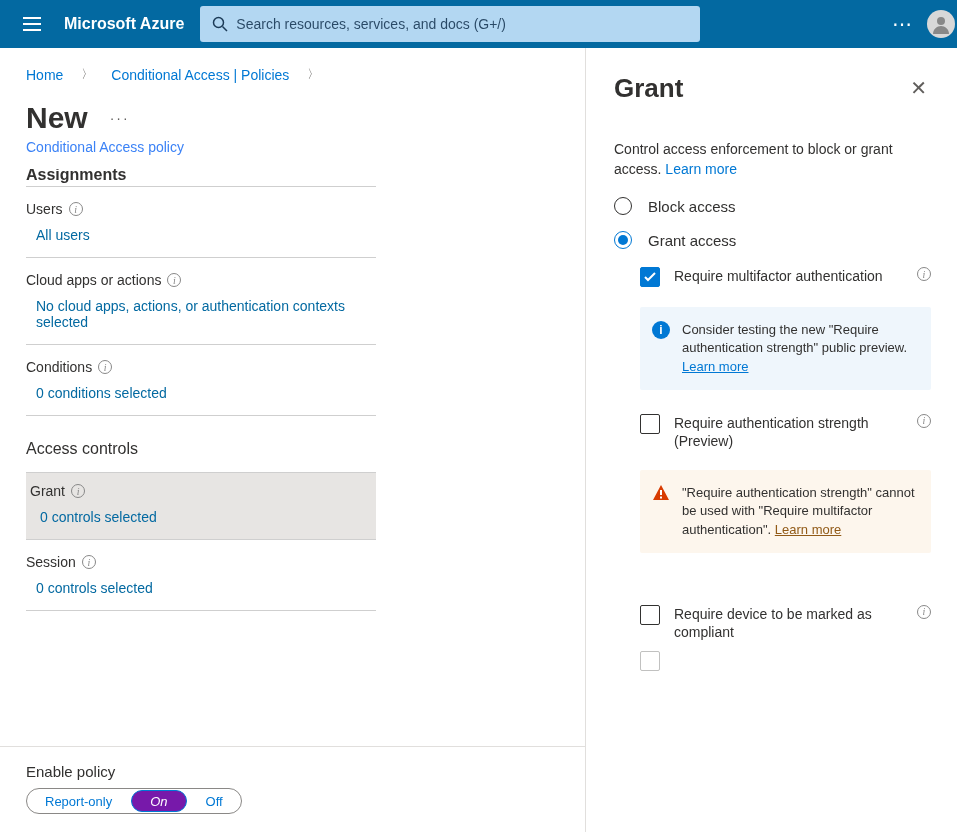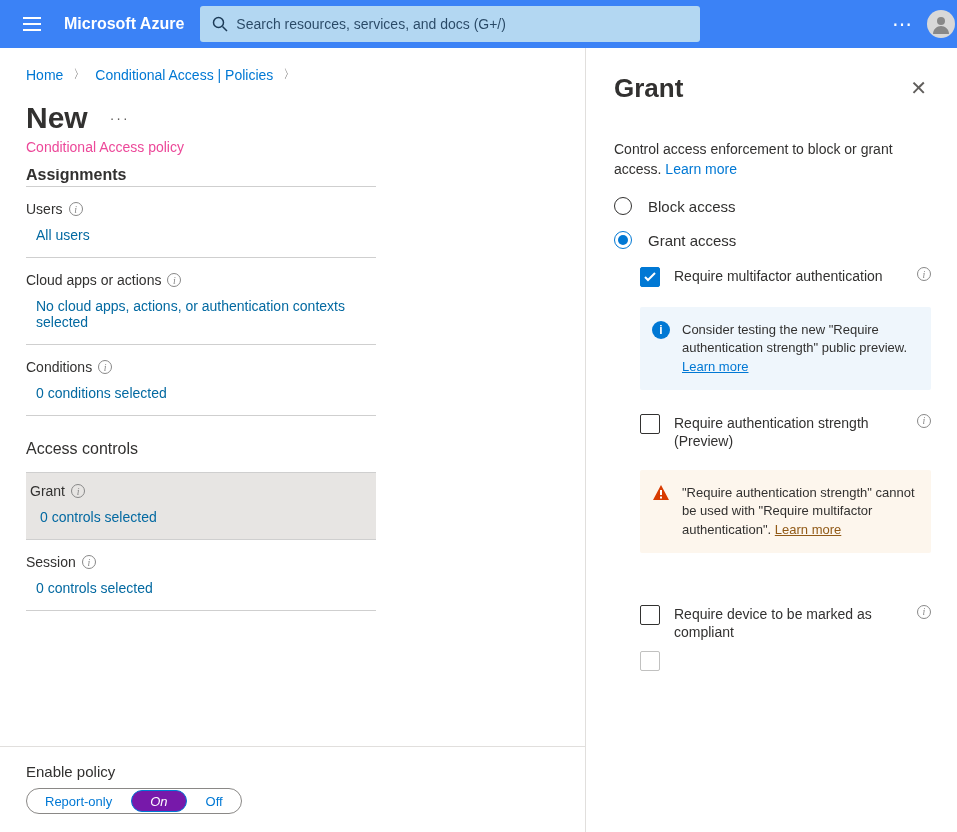--- a/index.html
+++ b/index.html
@@ -1,43 +1,43 @@
 <!DOCTYPE html>
 <html><head>
 <meta charset="utf-8">
 <style>
 * { box-sizing: border-box; margin: 0; padding: 0; font-family: "Segoe UI", -apple-system, sans-serif; }
 body { width: 957px; height: 832px; overflow: hidden; background: #fff; color: #323130; }
 
 
-.topbar { height: 48px; background: #3b82f6; display: flex; align-items: center; padding: 0 8px; color: #fff; }
+.topbar { height: 48px; background: #0369a1; display: flex; align-items: center; padding: 0 8px; color: #fff; }
 .hamburger { width: 48px; height: 48px; display: flex; align-items: center; justify-content: center; cursor: pointer; }
 .brand { font-weight: 600; font-size: 16px; padding: 0 16px 0 8px; white-space: nowrap; }
 .searchbox { flex: 0 0 500px; height: 36px; background: #b3d7f2; border-radius: 3px; display: flex; align-items: center; padding: 0 12px; color: #1b3a57; }
 .searchbox input { flex: 1; border: none; background: transparent; outline: none; font-size: 14px; color: #1b3a57; margin-left: 8px; }
 .searchbox input::placeholder { color: #1b3a57; opacity: 0.9; }
 .topbar-spacer { flex: 1; }
 .topbar-more { width: 48px; height: 48px; display: flex; align-items: center; justify-content: center; font-size: 20px; letter-spacing: 2px; cursor: pointer; }
 .avatar { width: 28px; height: 28px; border-radius: 50%; background: #d8d8d8; display:flex; align-items:center; justify-content:center; margin-right:-6px; overflow:hidden; }
 .avatar svg { width:20px; height:20px; }
 
 .mainwrap { display: flex; height: calc(832px - 48px); }
 .leftpane { flex: 0 0 585px; padding: 18px 10px 0 26px; position: relative; overflow:hidden; }
 .rightpane { flex: 1; border-left: 1px solid #e1dfdd; padding: 24px 26px 0 28px; overflow:hidden; }
 
 
-.breadcrumb { font-size: 14px; display: flex; align-items: center; gap: 10px; color: #323130; margin-bottom: 18px; }
+.breadcrumb { font-size: 14px; display: flex; align-items: center; gap: 18px; color: #323130; margin-bottom: 18px; }
 .breadcrumb a { color: #0078d4; text-decoration: none; cursor: pointer; }
 .breadcrumb .chev { color: #605e5c; font-size: 12px; }
 
 
 .page-title-row { display: flex; align-items: center; gap: 22px; }
 .page-title { font-size: 30px; font-weight: 600; }
 .page-title-more { color: #605e5c; cursor: pointer; font-size:14px; letter-spacing:2px; }
-.page-subtitle { font-size: 14px; color: #ec4899; margin-top: 4px; }
+.page-subtitle { font-size: 14px; color: #3b82f6; margin-top: 4px; }
 
 .section-cut { margin-top: 14px; font-size: 16px; color:#323130; border-bottom:1px solid #cfcfcf; padding-bottom:2px; width:350px;}
 
 .field-block { width: 350px; border-bottom: 1px solid #cfcfcf; padding: 14px 0 6px 0; }
 .field-label { font-size: 14px; color: #323130; display: flex; align-items: center; gap: 6px; margin-bottom: 10px; }
 .info-icon { width:14px; height:14px; border:1px solid #888; border-radius:50%; display:inline-flex; align-items:center; justify-content:center; font-size:10px; color:#888; font-style:italic; font-family:Georgia,serif; cursor:help;}
 .field-value { font-size: 14px; color: #0369a1; padding: 0 0 8px 10px; cursor: pointer; }
 
 .section-heading { font-size: 16px; color: #323130; margin-top: 24px; border-bottom:1px solid #cfcfcf; width:350px; padding-bottom:14px;}
 .field-block-selected { width:350px; background:#e7e5e3; padding:10px 0 6px 4px; border-bottom:1px solid #cfcfcf; }

